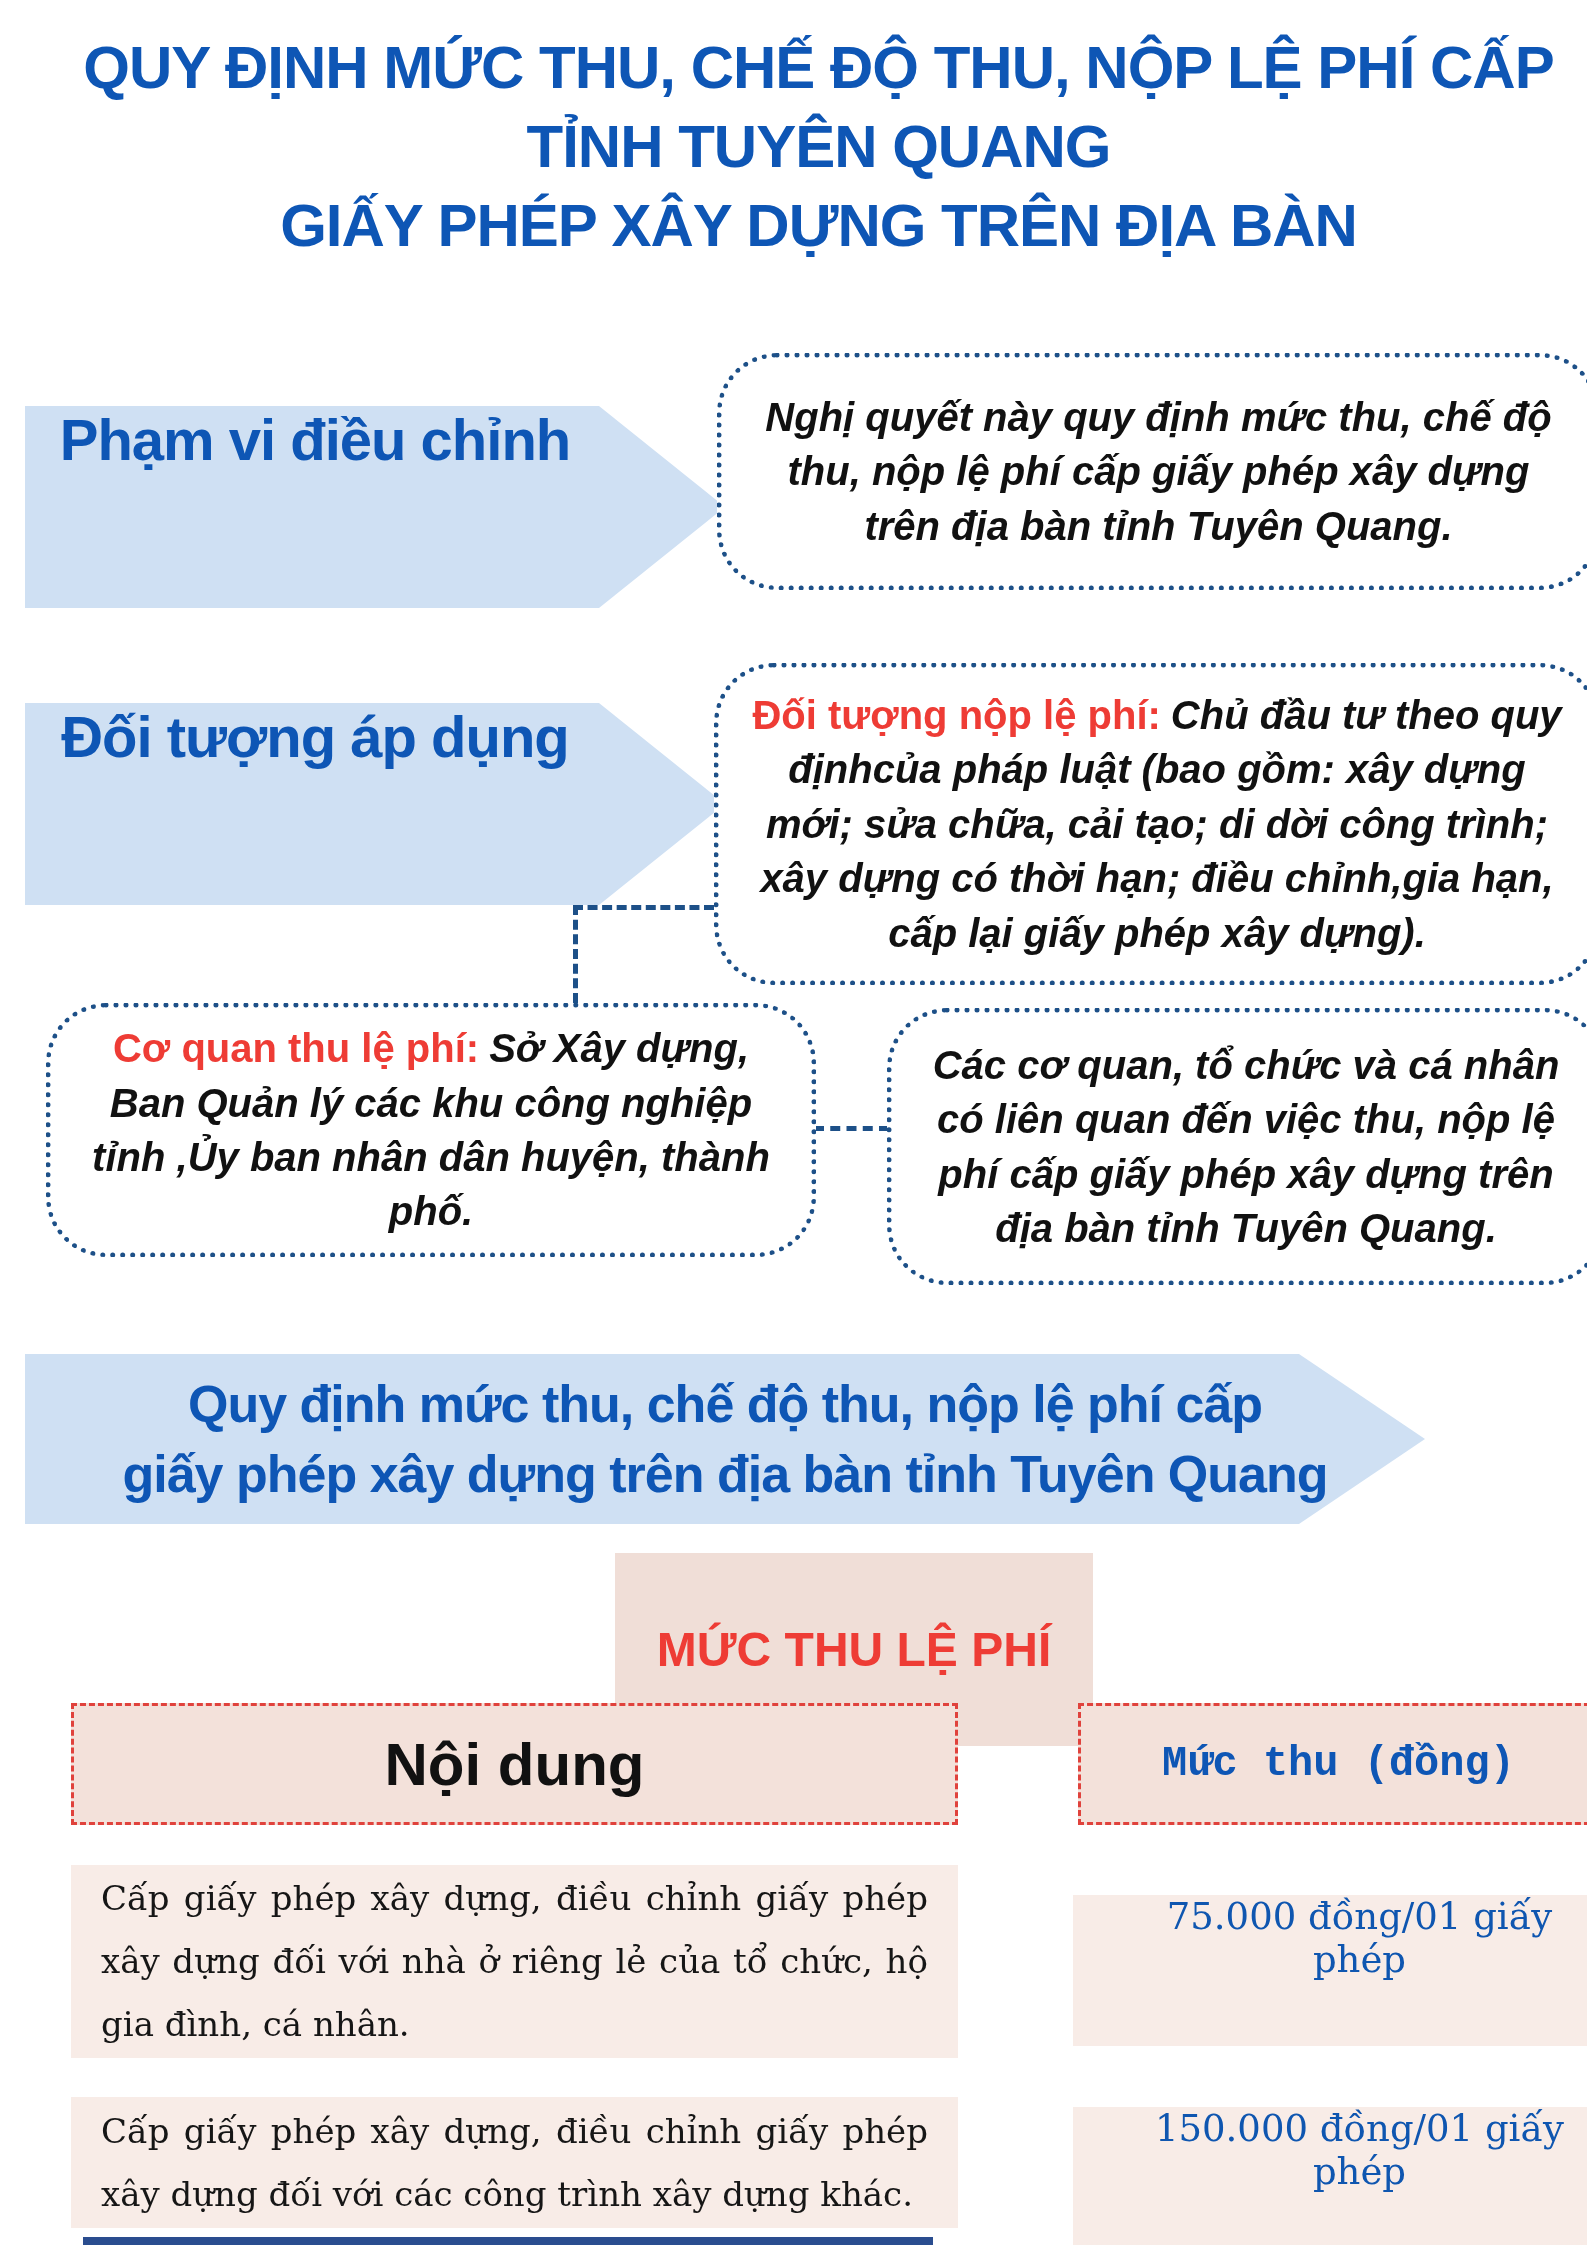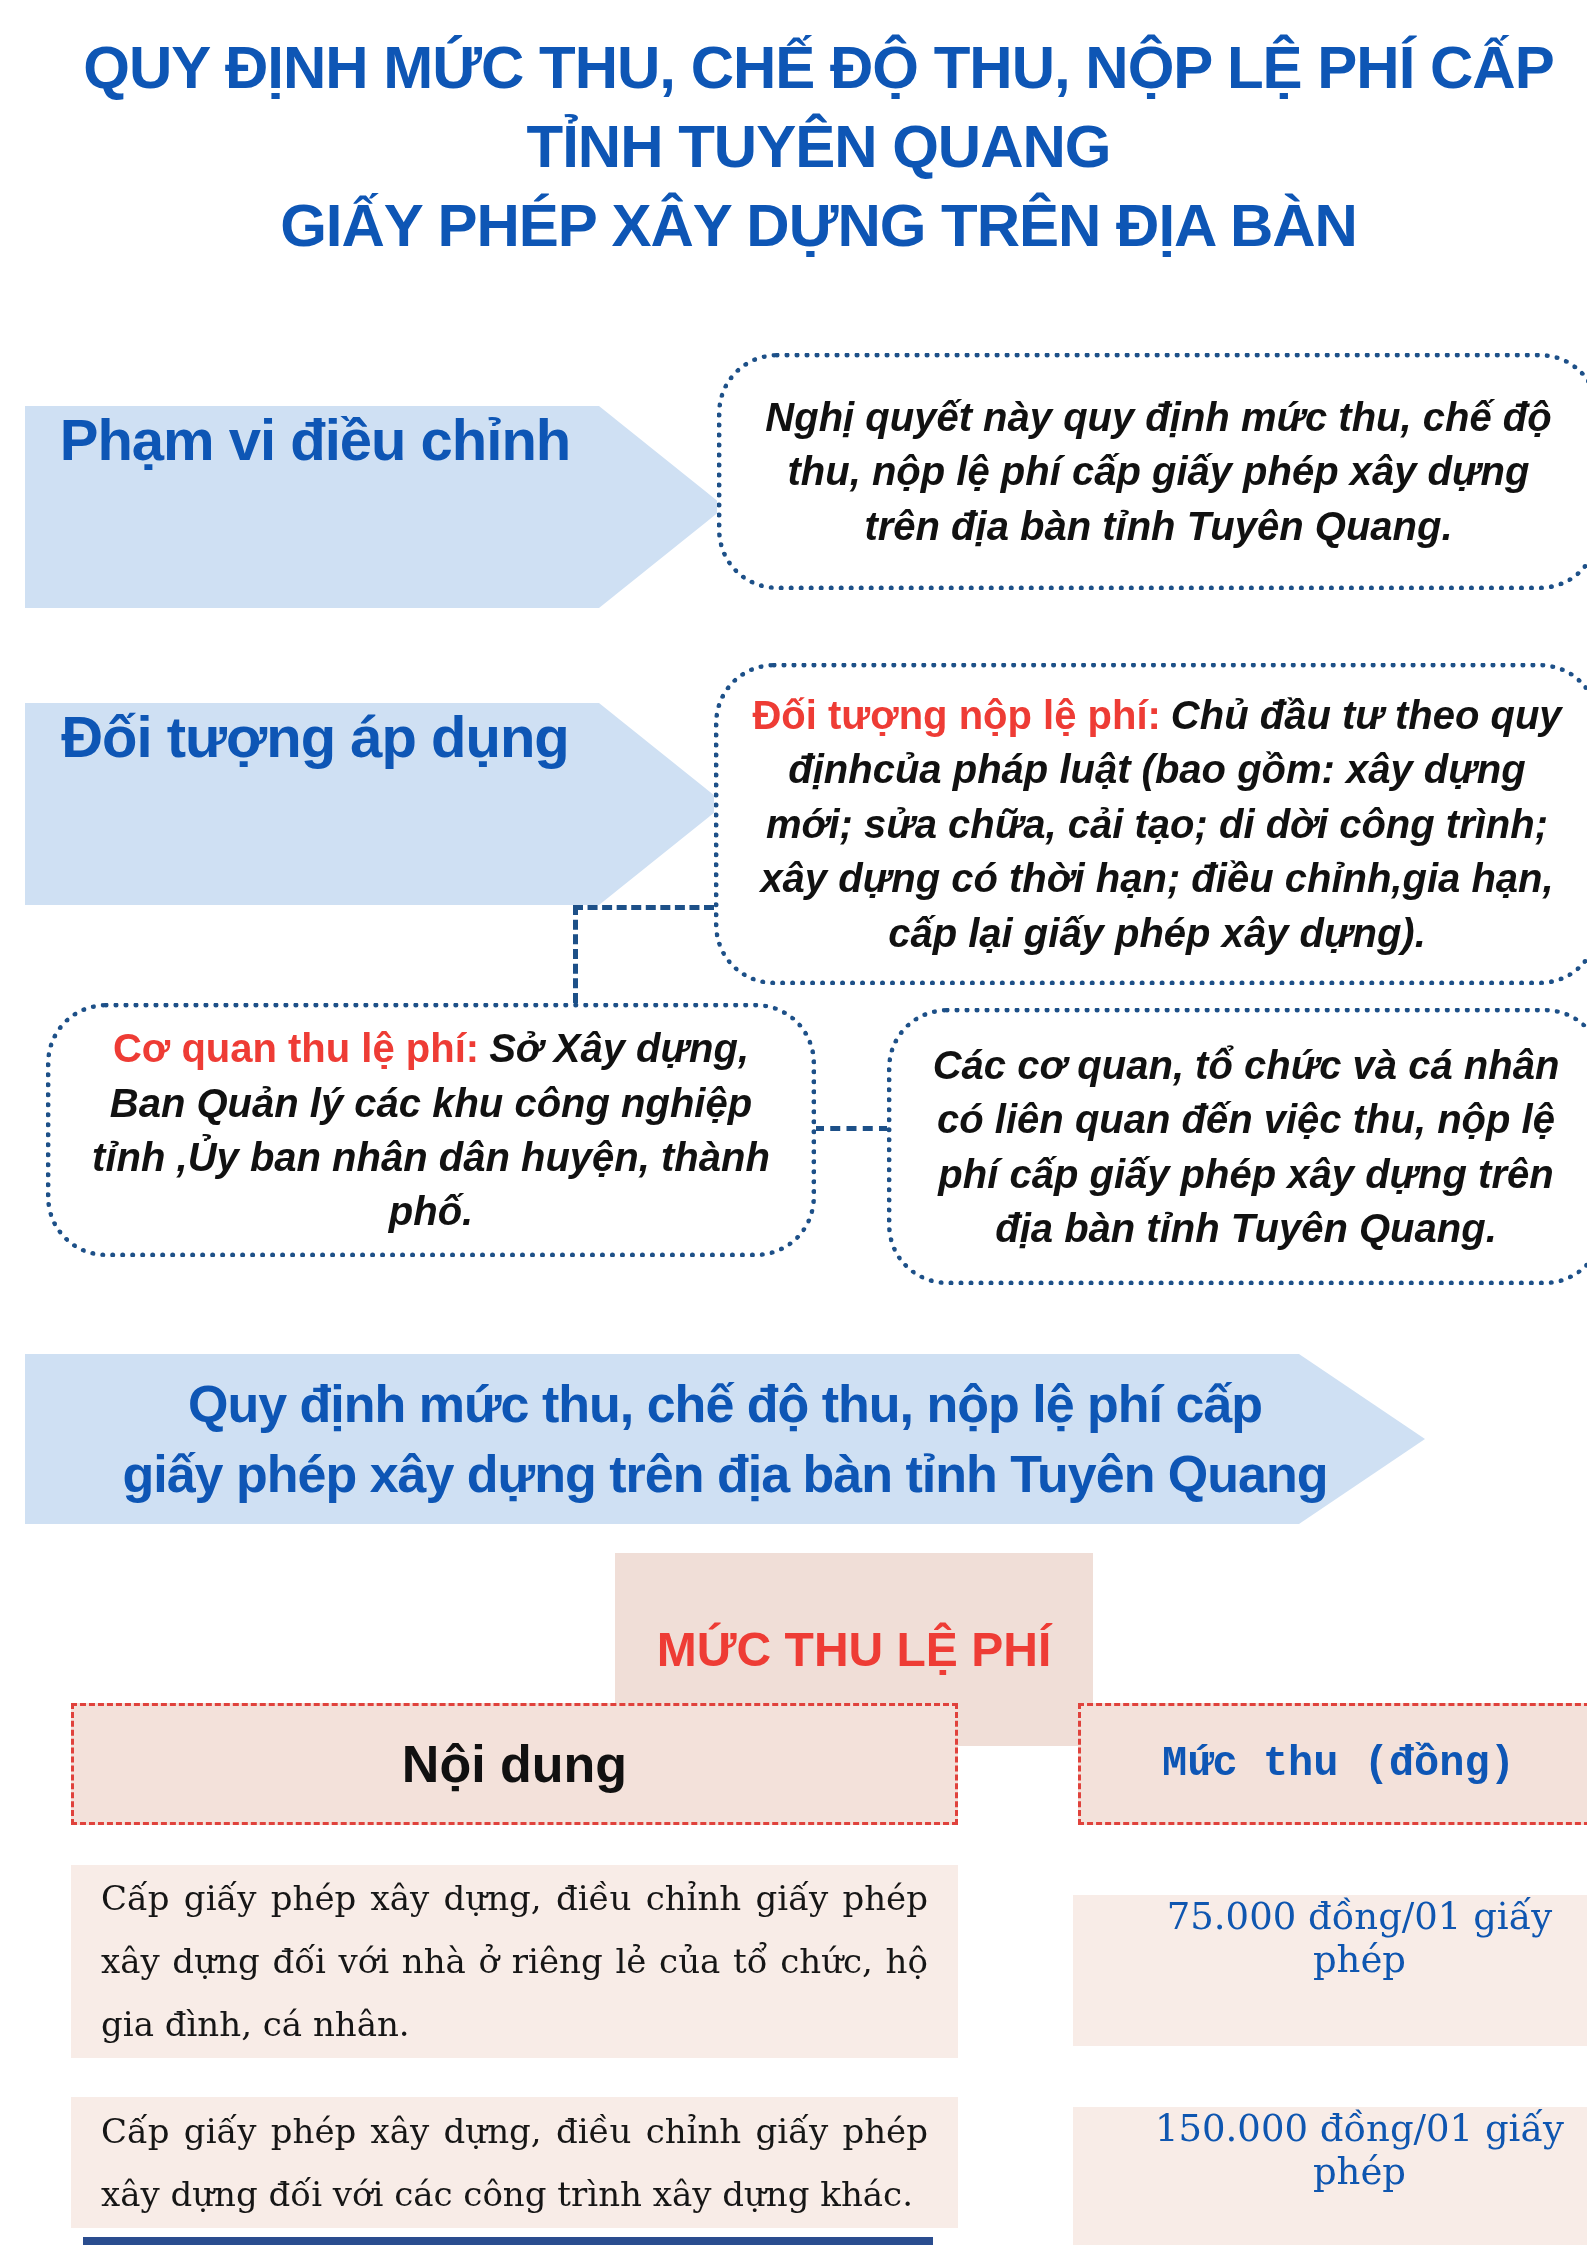--- a/index.html
+++ b/index.html
@@ -66,21 +66,21 @@
   .fee-box .fee-heading{
     color:#ee3c35;font-weight:800;font-size:48px;letter-spacing:0px;
   }
   
   .th{
     position:absolute;box-sizing:border-box;background:#f3e1da;border:3px dashed #e0423c;
     display:flex;align-items:center;justify-content:center;
   }
   .th1{left:46px;top:1703px;width:887px;height:122px;}
   .th2{left:1053px;top:1703px;width:521px;height:122px;font-family:Liberation Mono, monospace;}
-  .th1 .th-label{color:#111;font-weight:800;font-size:52px;}
+  .th1 .th-label{color:#111;font-weight:800;font-size:60px;}
   .th2 .th-label{color:#0e56b5;font-weight:800;font-size:42px;}
   .cell{
     position:absolute;box-sizing:border-box;background:#f8ece7;
     font-family:"DejaVu Serif","Liberation Serif",serif;font-weight:400;color:#161616;
   }
   .cell-content{
     padding:6px 30px;display:flex;flex-direction:column;justify-content:center;
     font-size:34px;line-height:1.85;text-align:justify;
   }
   .r1c1{left:46px;top:1865px;width:887px;height:193px;}

